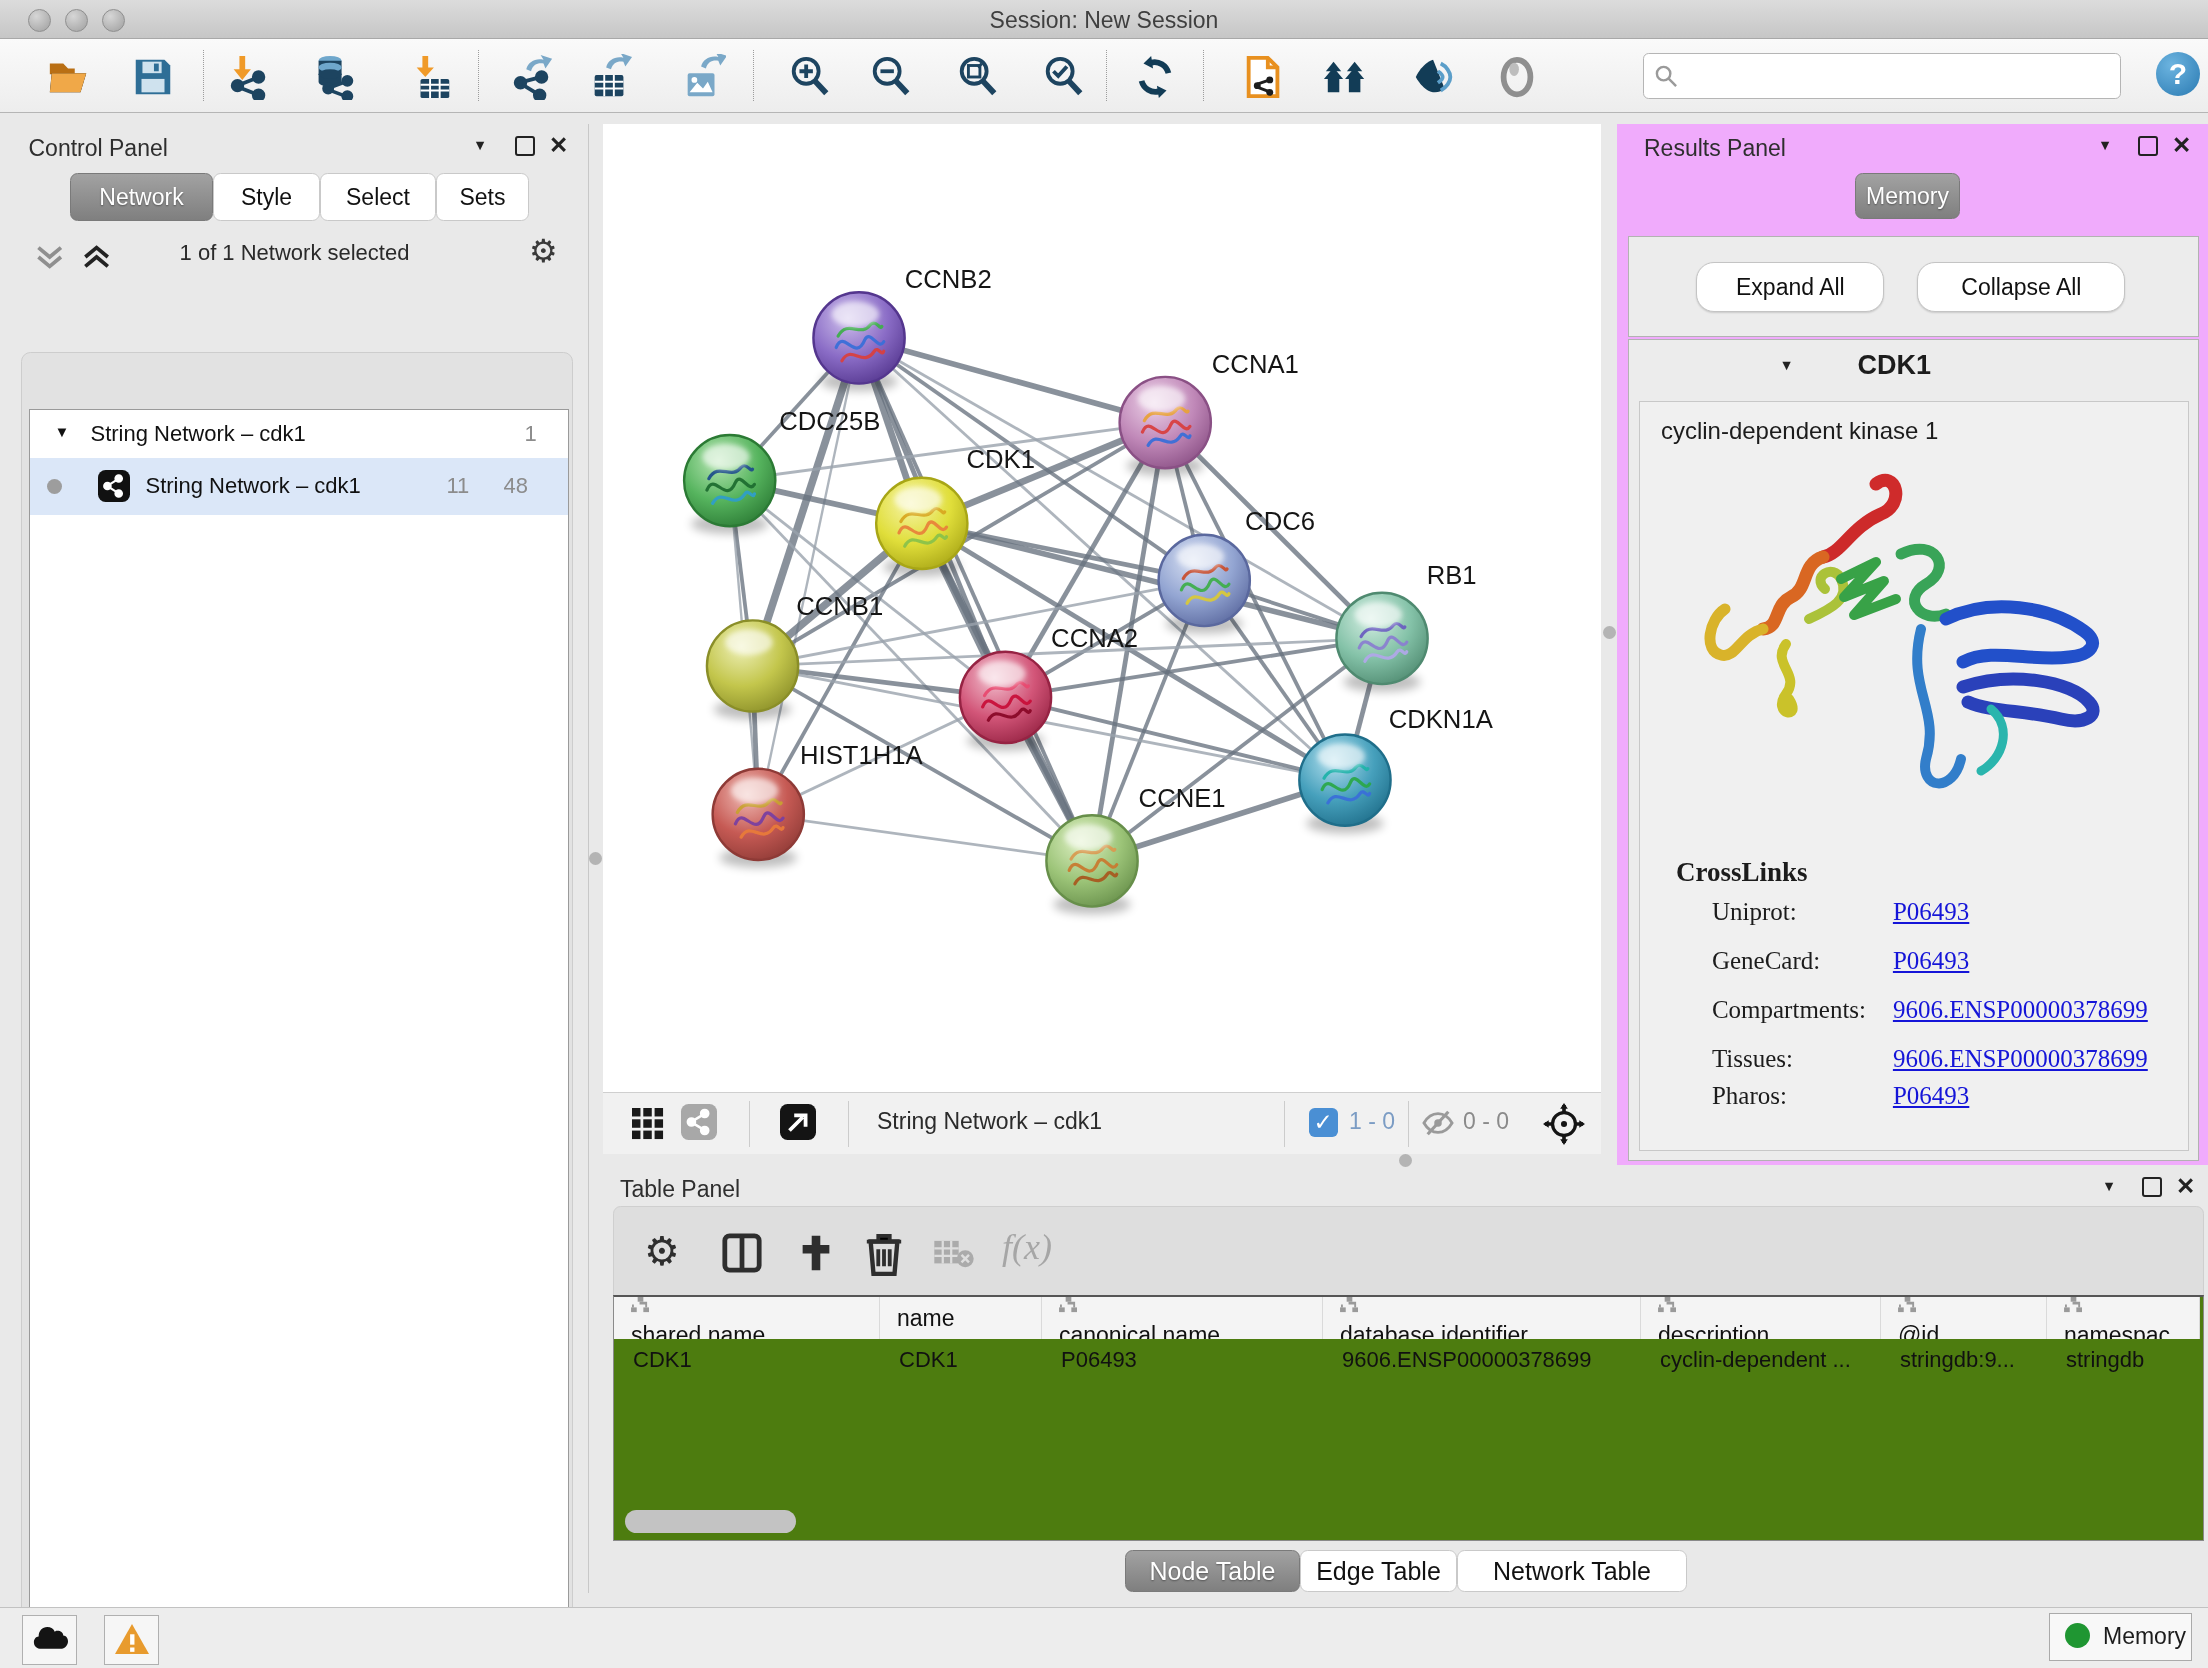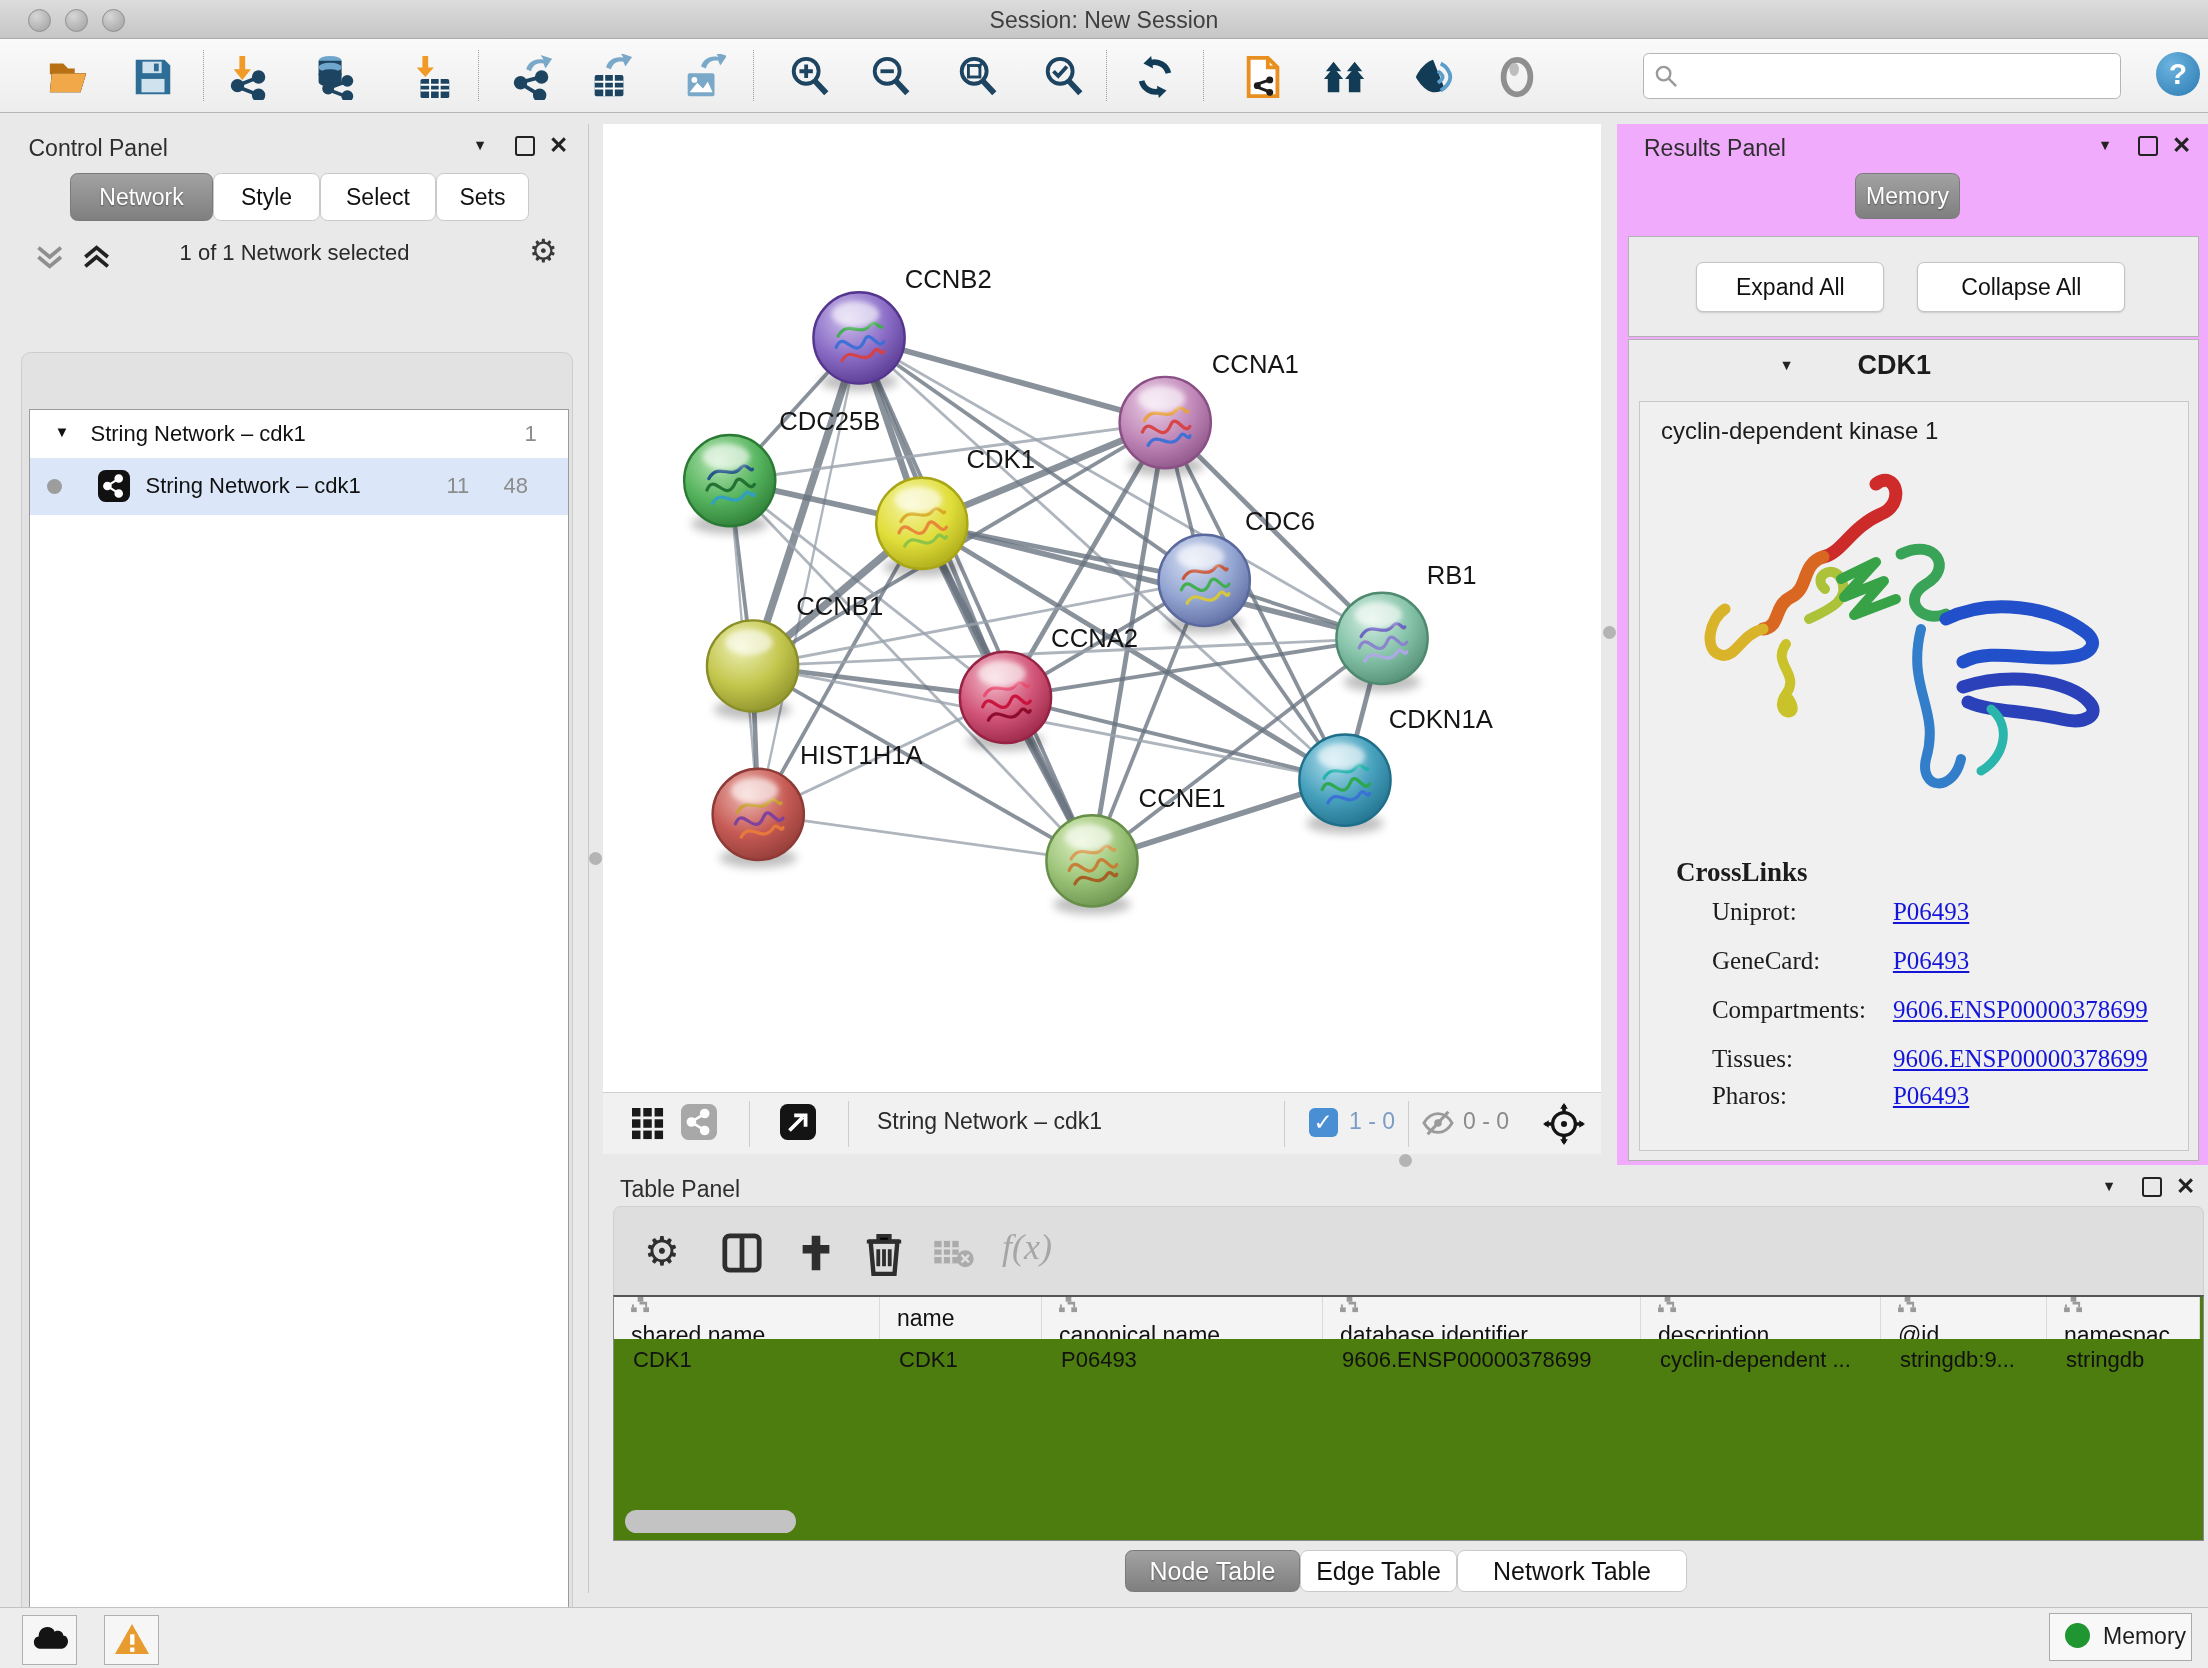--- a/index.html
+++ b/index.html
@@ -44,21 +44,21 @@
   .navbar{left:603px;top:1092px;width:998px;height:61px;background:#f1f1f1;
     border-top:1px solid #cfcfcf;}
   .nv-sep{top:7.6px;width:0;height:46px;border-left:1px solid #cccccc;}
   .nv-title{font-size:23px;color:#2b2b2b;}
   .nv-count{font-size:23px;color:#8a8a8a;}
   .checkbox{width:28.5px;height:28.5px;background:#4a8fd4;border-radius:5.7px;color:#fff;
     font-size:23px;text-align:center;line-height:28.5px;}
   .split-dot{width:13.3px;height:13.3px;border-radius:50%;background:#b4b4b4;}
   
   .rp-box{background:#ececec;border:1px solid #b2b2b2;}
-  .rp-btn{background:#fff;border:1px solid #c4c4c4;border-radius:7px;font-size:23px;
+  .rp-btn{background:#fff;border:1px solid #c4c4c4;border-radius:18px;font-size:23px;
     text-align:center;line-height:48px;color:#111;box-shadow:0 1px 1.9px rgba(0,0,0,.15);}
   .rp-inner{background:#f0f0f0;border:1px solid #c8c8c8;}
   .serif{font-family:"Liberation Serif",serif;}
   .xlink{color:#1515d8;text-decoration:underline;}
   
   .tp-toolbox{left:613px;top:1206px;width:1589px;height:89px;background:#dedede;
     border:1px solid #cfcfcf;border-radius:7.6px 7.6px 0 0;}
   .tp-table{left:613px;top:1295px;width:1589px;height:243px;background:#4d7c0f;
     border:1.9px solid #8a8a8a;border-top:2.9px solid #555;}
   .th-cell{font-size:23px;color:#111;background:#f4f4f4;border-right:1px solid #dadada;

